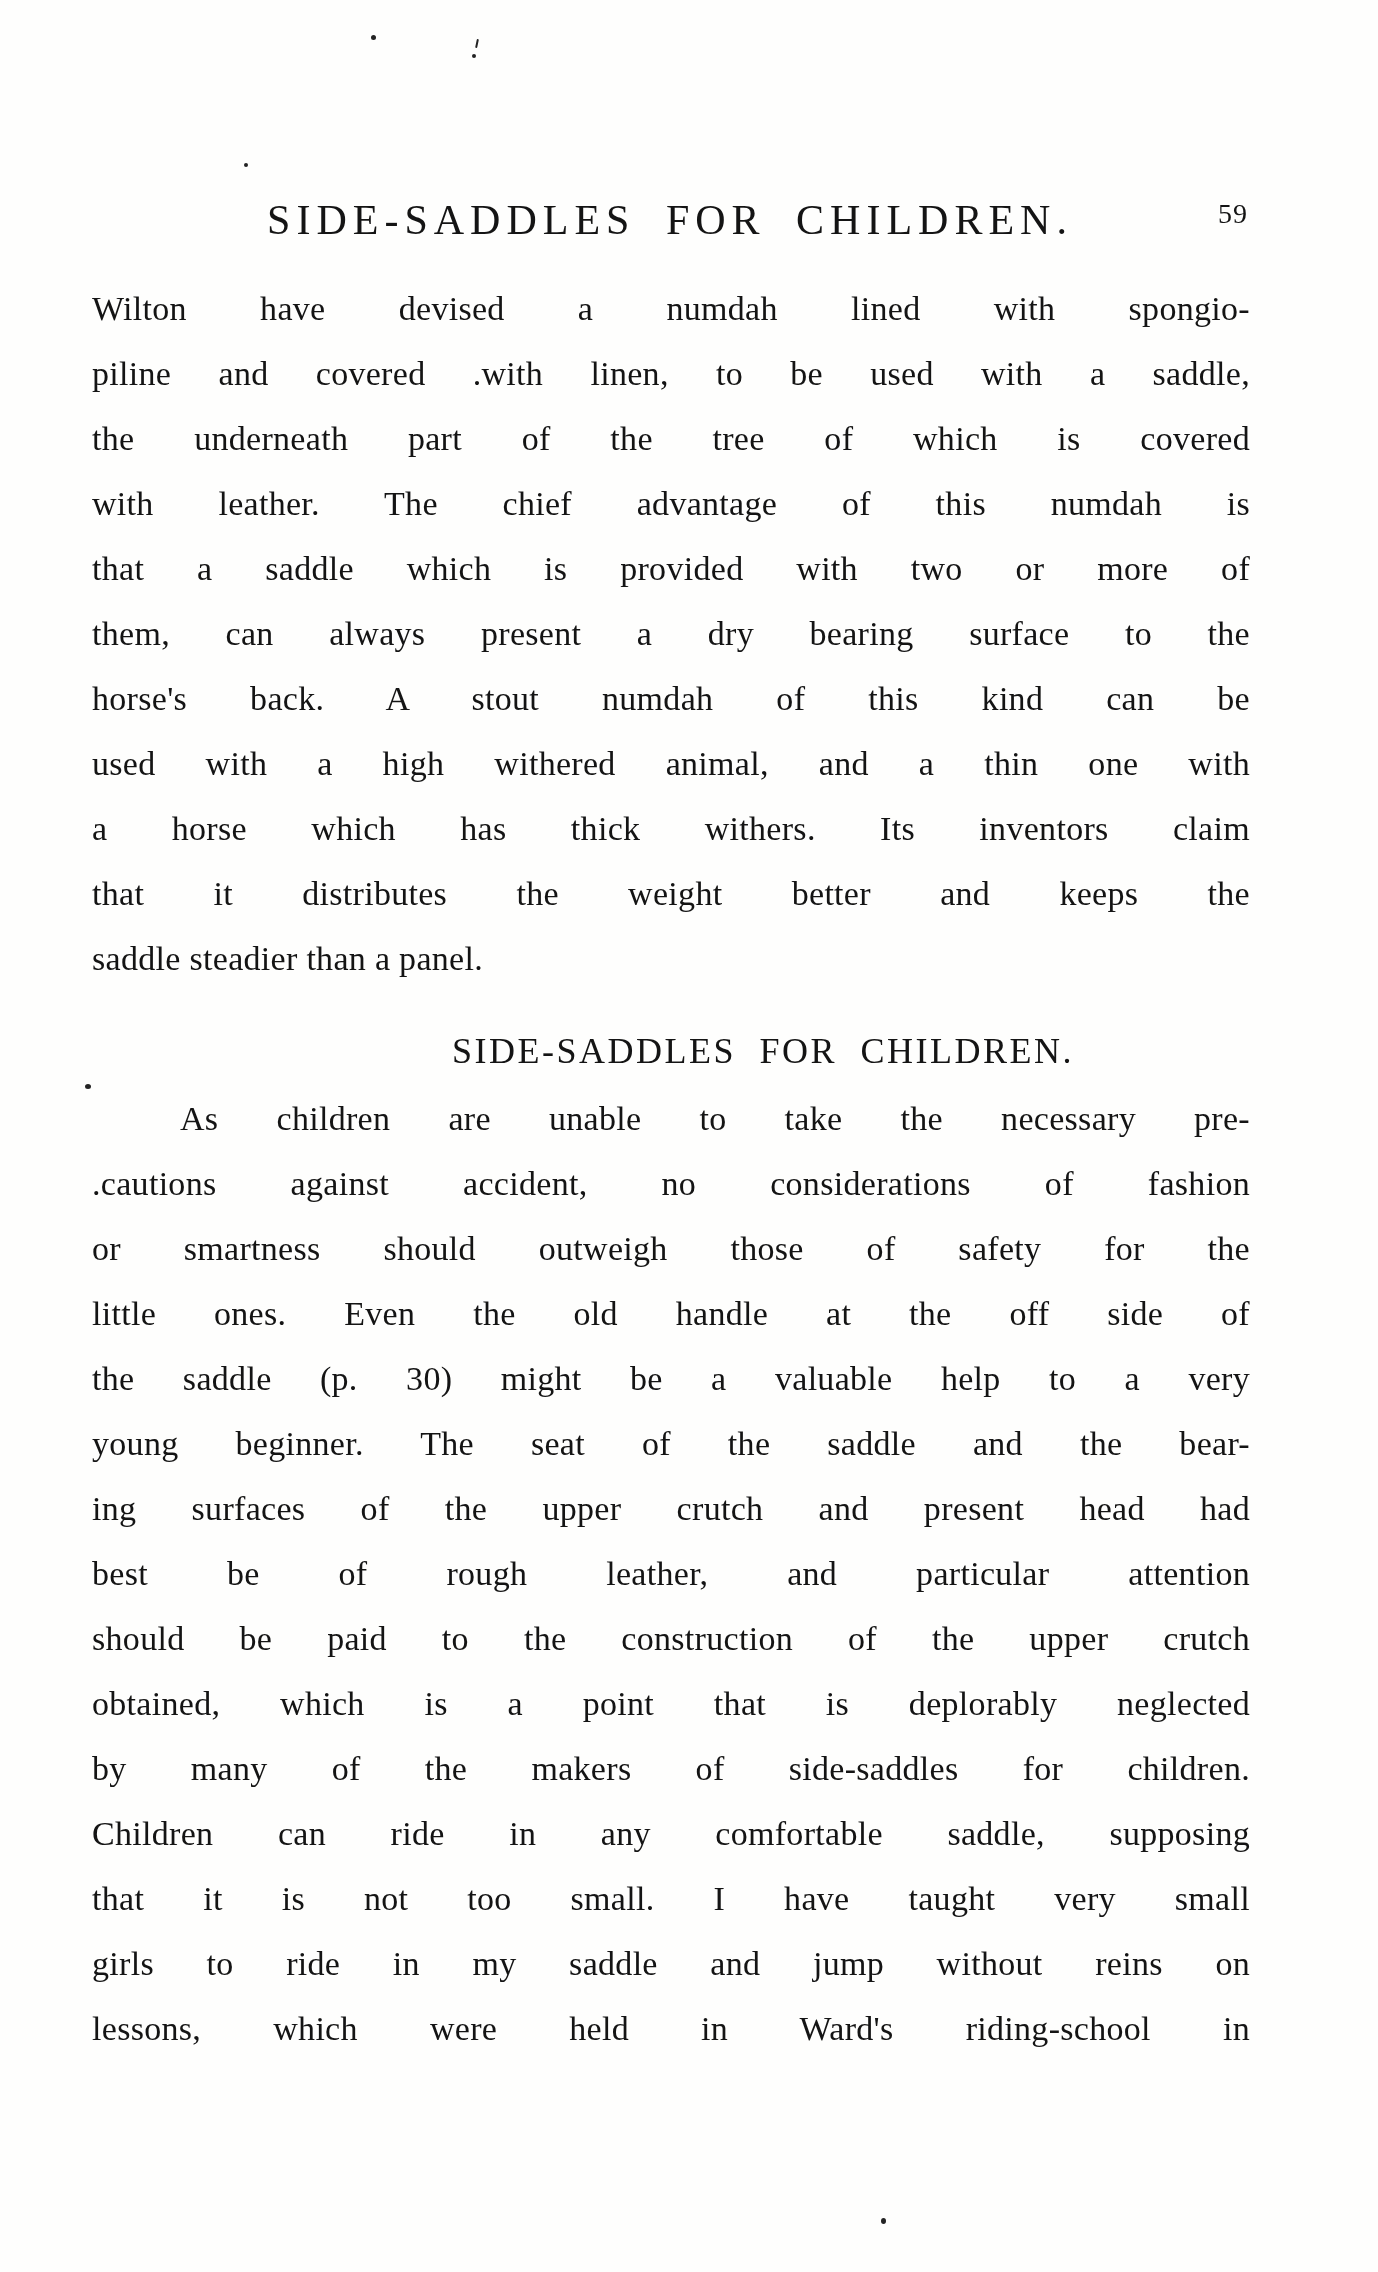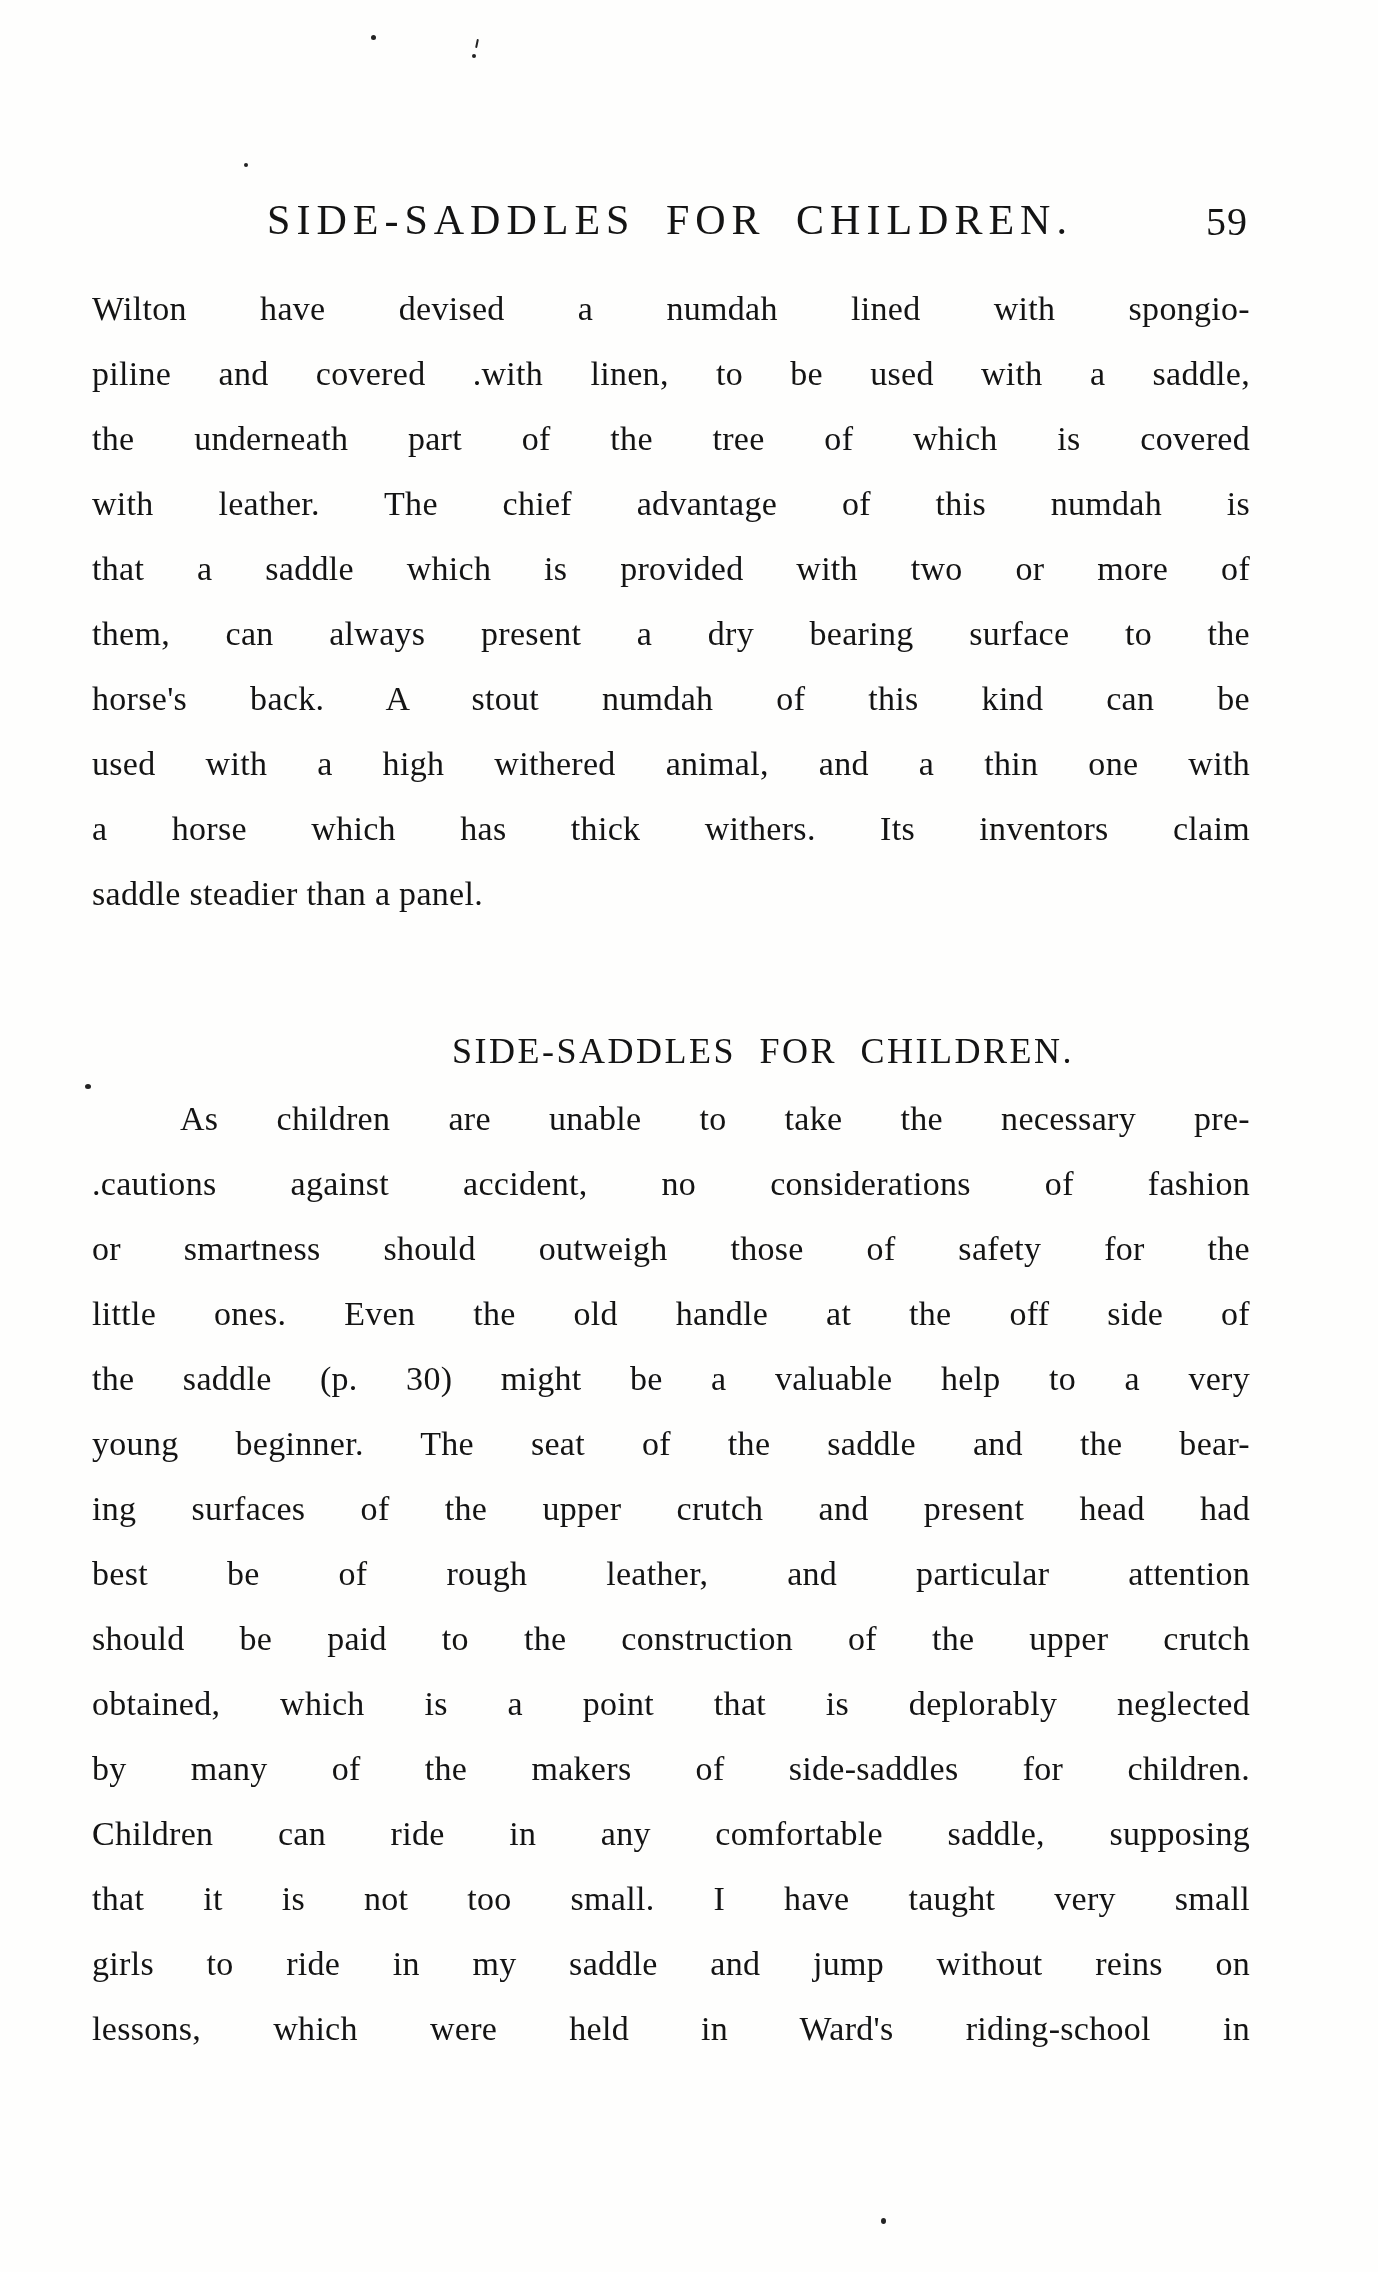--- a/index.html
+++ b/index.html
@@ -28,21 +28,21 @@
   .head-title {
     font-size: 42px;
     letter-spacing: 6px;
     word-spacing: 14px;
     white-space: nowrap;
   }
   .page-num {
     position: absolute;
     right: 2px;
     top: 2px;
-    font-size: 40px;
+    font-size: 28px;
     letter-spacing: 1px;
   }
   
   .text-block {
     position: absolute;
     left: 92px;
     top: 0;
     width: 1158px;
   }
   .paragraph { position: absolute; left: 0; width: 1158px; }
@@ -104,20 +104,21 @@
     <div class="paragraph para-1">
       <div class="line">Wilton have devised a numdah lined with spongio-</div>
       <div class="line">piline and covered .with linen, to be used with a saddle,</div>
       <div class="line">the underneath part of the tree of which is covered</div>
       <div class="line">with leather. The chief advantage of this numdah is</div>
       <div class="line">that a saddle which is provided with two or more of</div>
       <div class="line">them, can always present a dry bearing surface to the</div>
       <div class="line">horse's back. A stout numdah of this kind can be</div>
       <div class="line">used with a high withered animal, and a thin one with</div>
       <div class="line">a horse which has thick withers. Its inventors claim</div>
+      <div class="line">that it distributes the weight better and keeps the</div>
       <div class="line no-just">saddle steadier than a panel.</div>
     </div>
 
     <h2 class="section-heading">SIDE-SADDLES FOR CHILDREN.</h2>
 
     <div class="paragraph para-2">
       <div class="line indent">As children are unable to take the necessary pre-</div>
       <div class="line">.cautions against accident, no considerations of fashion</div>
       <div class="line">or smartness should outweigh those of safety for the</div>
       <div class="line">little ones. Even the old handle at the off side of</div>

